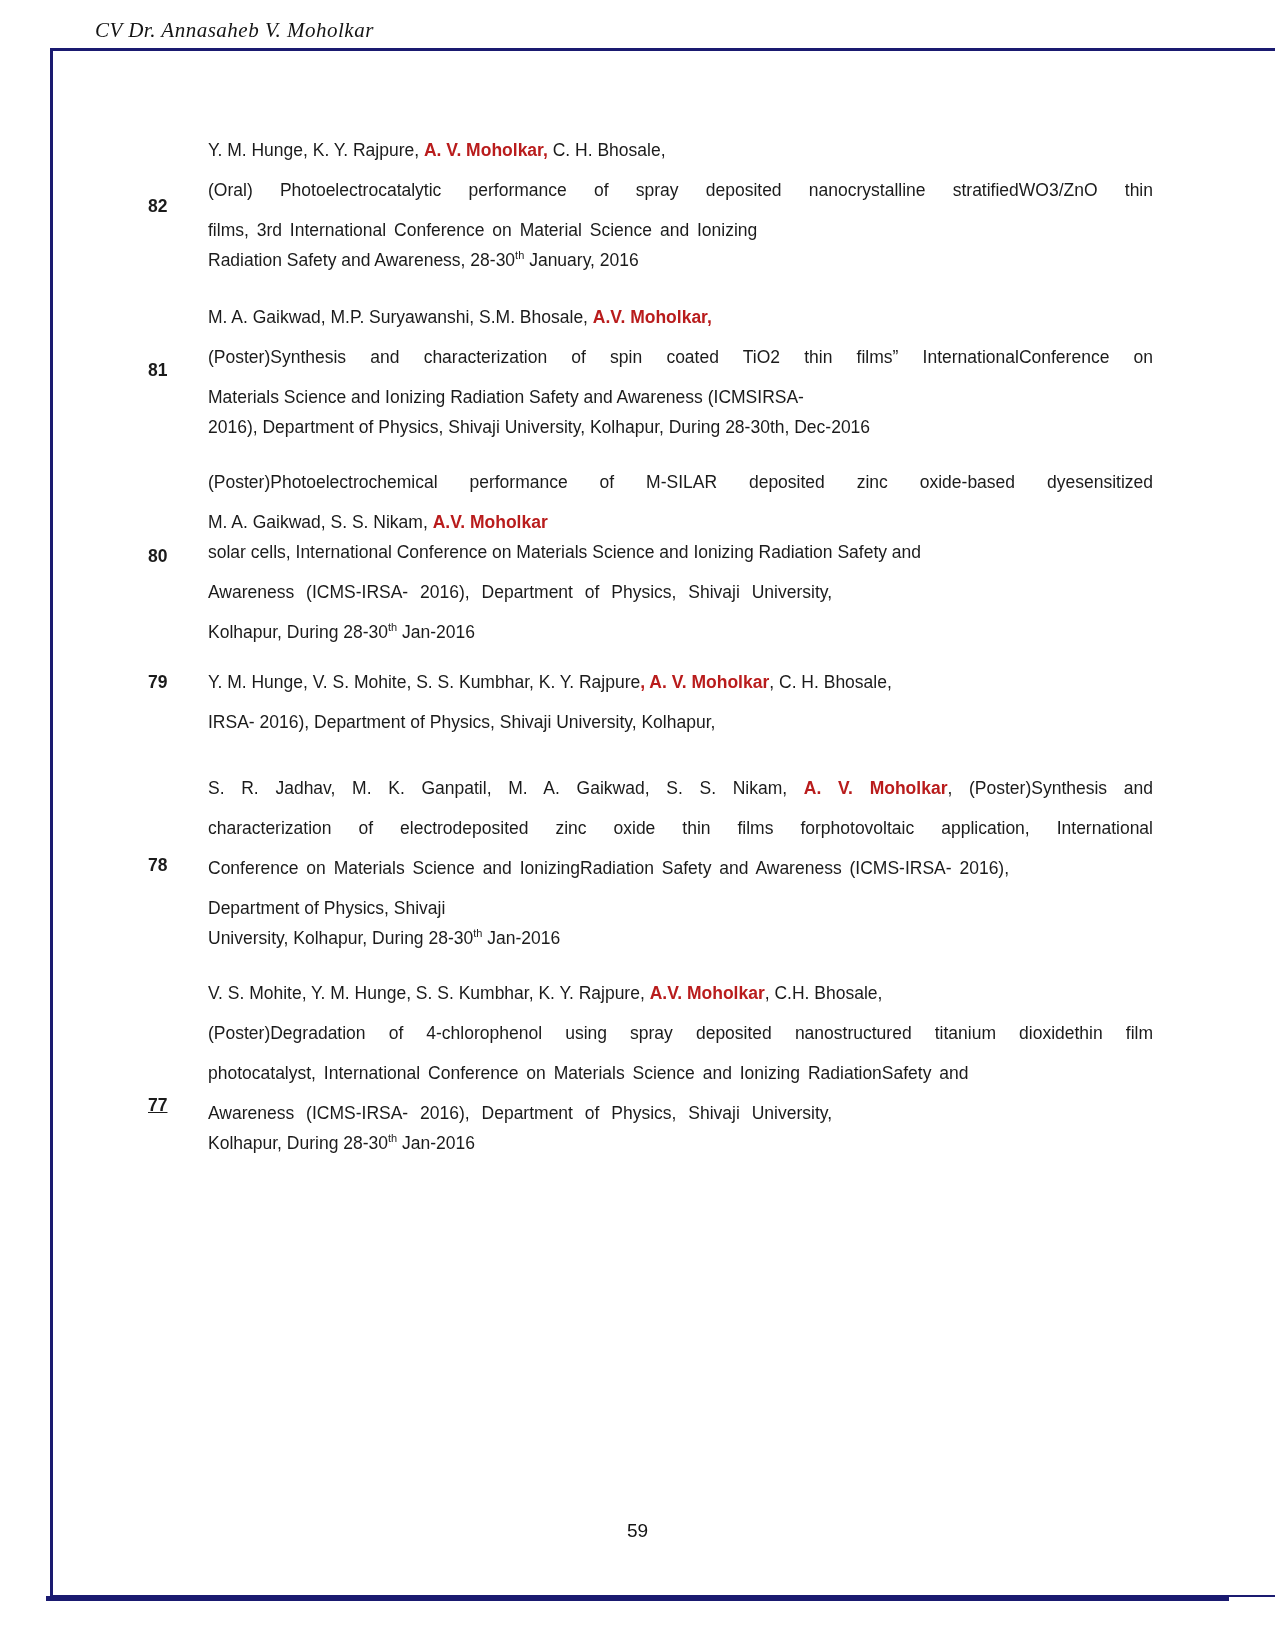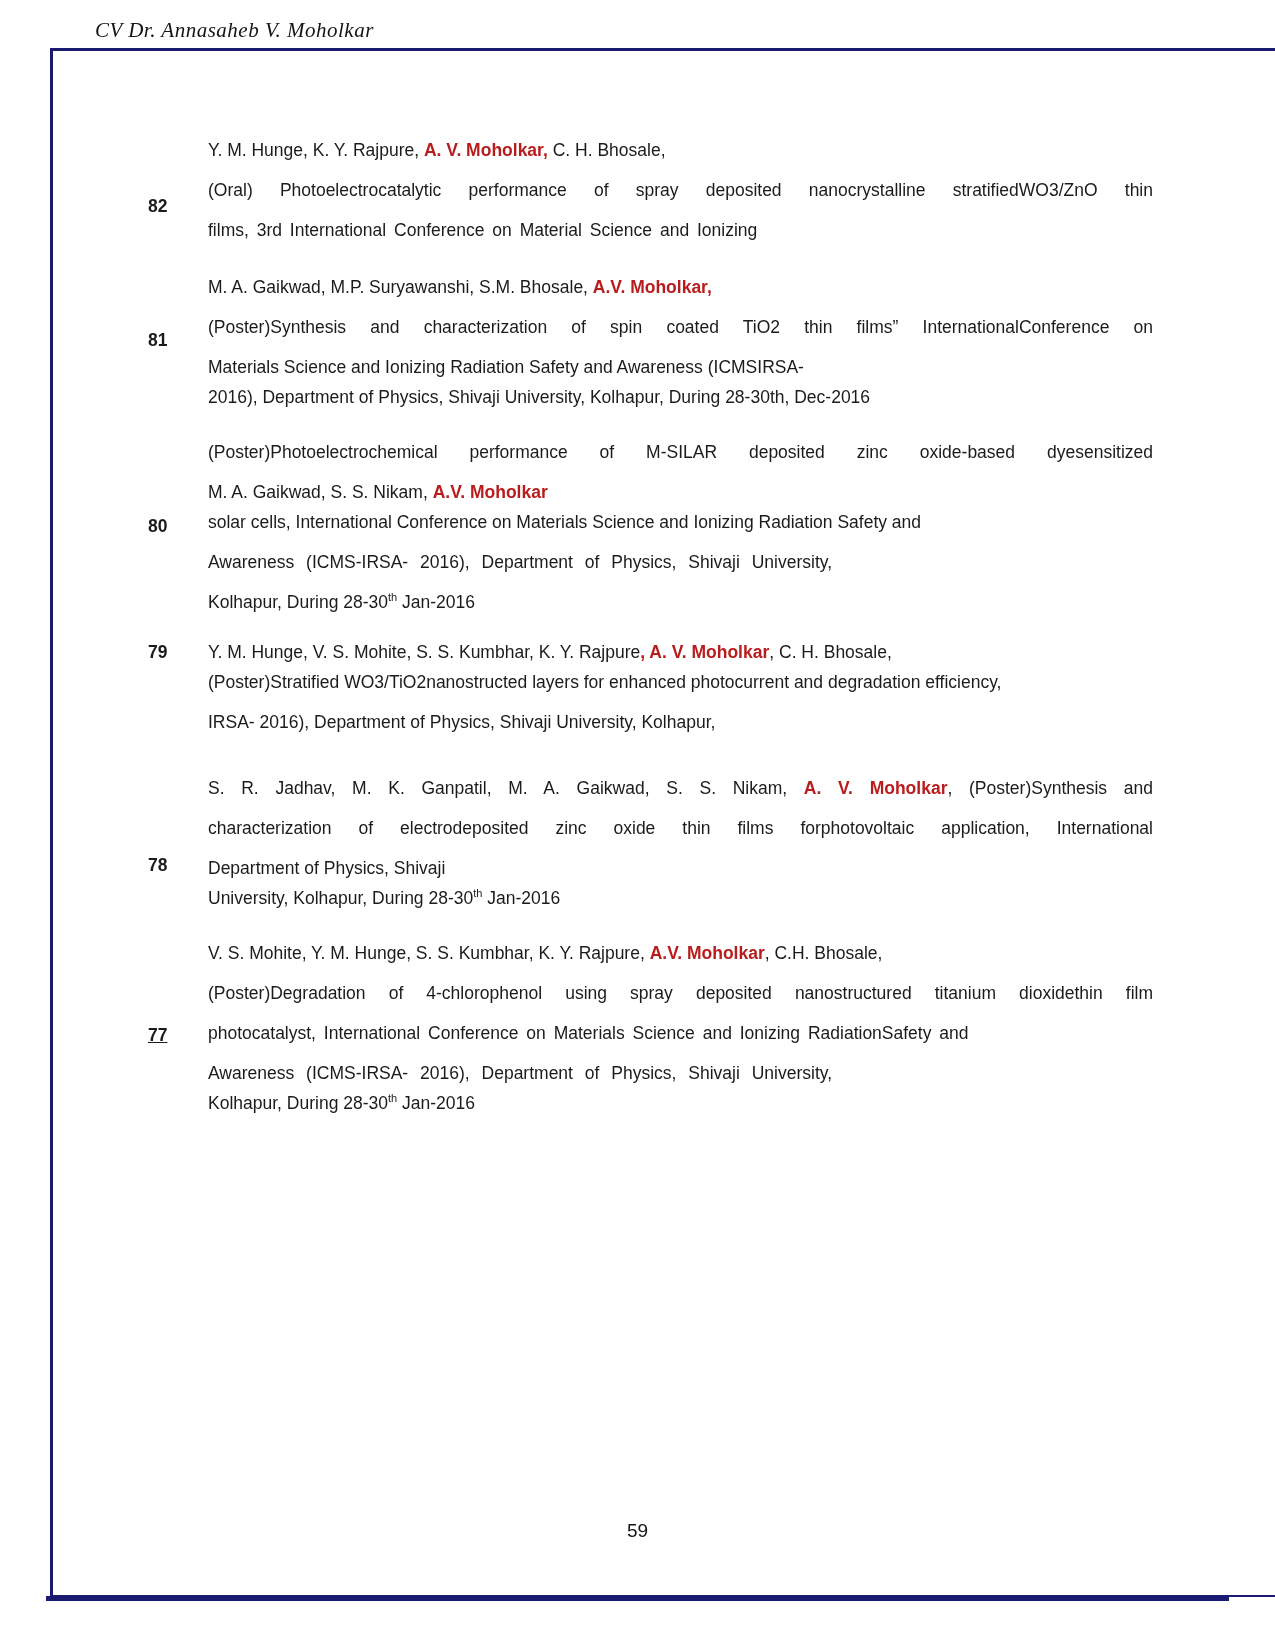--- a/index.html
+++ b/index.html
@@ -38,39 +38,40 @@
   .line.wsm{word-spacing:3px;}
   .line.wide{word-spacing:7px;}
   .nm{font-weight:bold;color:#b91c1c;}
   sup{font-size:11px;line-height:0;}
   
   .e0{margin-bottom:17px;} .e0 .num{margin-top:56px;}
   .e1{margin-bottom:15px;} .e1 .num{margin-top:53px;}
   .e2{margin-bottom:10px;} .e2 .num{margin-top:74px;}
   .e3{margin-bottom:26px;} .e3 .num{margin-top:0;}
   .e4{margin-bottom:15px;} .e4 .num{margin-top:77px;}
-  .e5{margin-bottom:0;}  .e5 .num{margin-top:82px;text-decoration:underline;}
+  .e5{margin-bottom:0;}  .e5 .num{margin-top:112px;text-decoration:underline;}
   .page-number{
     position:absolute;left:0;top:1520px;width:1275px;
     text-align:center;font-size:19px;color:#141414;
   }
 </style>
 </head>
 <body>
 
 <div class="header-title">CV Dr. Annasaheb V. Moholkar</div>
 
 <div class="frame">
 
   <div class="entry e0">
     <div class="num">82</div>
     <div class="ebody">
       <div class="line"><span>Y. M. Hunge, K. Y. Rajpure, </span><span class="nm">A. V. Moholkar,</span><span> C. H. Bhosale,</span></div>
       <div class="line stretch"><span>(Oral) Photoelectrocatalytic performance of spray deposited nanocrystalline stratifiedWO3/ZnO thin</span></div>
       <div class="line wsm"><span>films, 3rd International Conference on Material Science and Ionizing</span></div>
+      <div class="line tight"><span>Radiation Safety and Awareness, 28-30</span><sup>th</sup><span> January, 2016</span></div>
     </div>
   </div>
 
   <div class="entry e1">
     <div class="num">81</div>
     <div class="ebody">
       <div class="line"><span>M. A. Gaikwad, M.P. Suryawanshi, S.M. Bhosale, </span><span class="nm">A.V. Moholkar,</span></div>
       <div class="line stretch"><span>(Poster)Synthesis and characterization of spin coated TiO2 thin films” InternationalConference on</span></div>
       <div class="line"><span>Materials Science and Ionizing Radiation Safety and Awareness (ICMSIRSA-</span></div>
       <div class="line tight"><span>2016), Department of Physics, Shivaji University, Kolhapur, During 28-30th, Dec-2016</span></div>
@@ -85,30 +86,30 @@
       <div class="line tight"><span>solar cells, International Conference on Materials Science and Ionizing Radiation Safety and</span></div>
       <div class="line wide"><span>Awareness (ICMS-IRSA- 2016), Department of Physics, Shivaji University,</span></div>
       <div class="line"><span>Kolhapur, During 28-30</span><sup>th</sup><span> Jan-2016</span></div>
     </div>
   </div>
 
   <div class="entry e3">
     <div class="num">79</div>
     <div class="ebody">
       <div class="line"><span>Y. M. Hunge, V. S. Mohite, S. S. Kumbhar, K. Y. Rajpure</span><span class="nm">, A. V. Moholkar</span><span>, C. H. Bhosale,</span></div>
-      <div class="line tight"><span>(Poster)Stratified WO3/TiO2nanostructed layers for enhanced photocurrent and degradation efficiency,</span></div>
       <div class="line"><span>IRSA- 2016), Department of Physics, Shivaji University, Kolhapur,</span></div>
     </div>
   </div>
 
   <div class="entry e4">
     <div class="num">78</div>
     <div class="ebody">
       <div class="line stretch"><span>S. R. Jadhav, M. K. Ganpatil, M. A. Gaikwad, S. S. Nikam, </span><span class="nm">A. V. Moholkar</span><span>, (Poster)Synthesis and</span></div>
       <div class="line stretch"><span>characterization of electrodeposited zinc oxide thin films forphotovoltaic application, International</span></div>
+      <div class="line wsm"><span>Conference on Materials Science and IonizingRadiation Safety and Awareness (ICMS-IRSA- 2016),</span></div>
       <div class="line"><span>Department of Physics, Shivaji</span></div>
       <div class="line tight"><span>University, Kolhapur, During 28-30</span><sup>th</sup><span> Jan-2016</span></div>
     </div>
   </div>
 
   <div class="entry e5">
     <div class="num">77</div>
     <div class="ebody">
       <div class="line"><span>V. S. Mohite, Y. M. Hunge, S. S. Kumbhar, K. Y. Rajpure, </span><span class="nm">A.V. Moholkar</span><span>, C.H. Bhosale,</span></div>
       <div class="line stretch"><span>(Poster)Degradation of 4-chlorophenol using spray deposited nanostructured titanium dioxidethin film</span></div>

